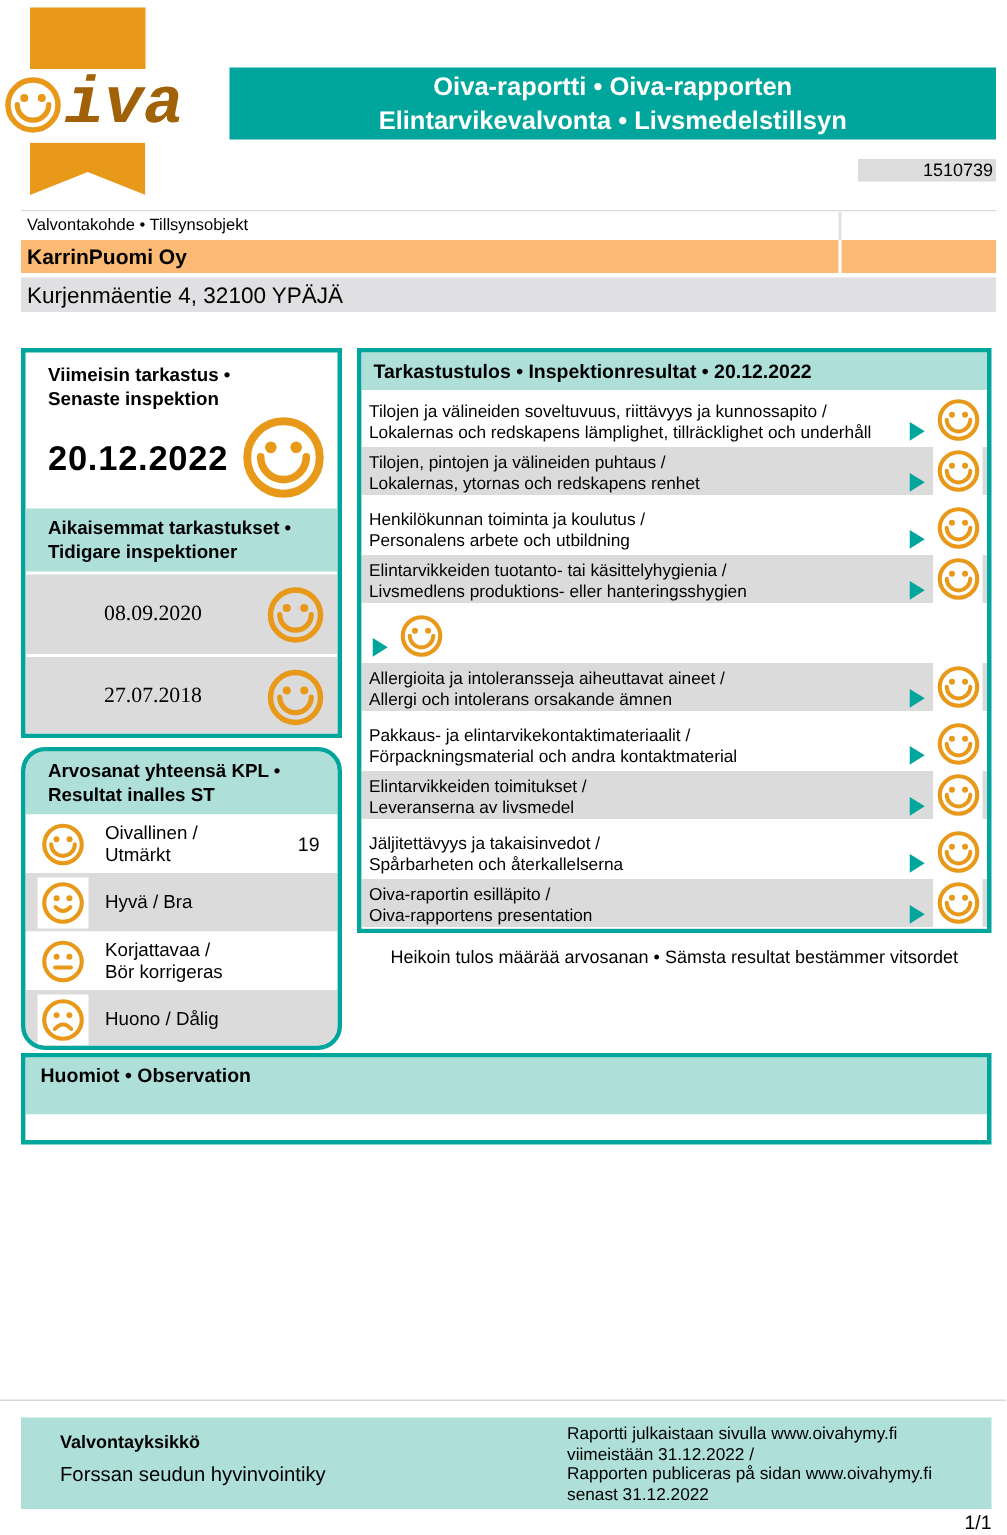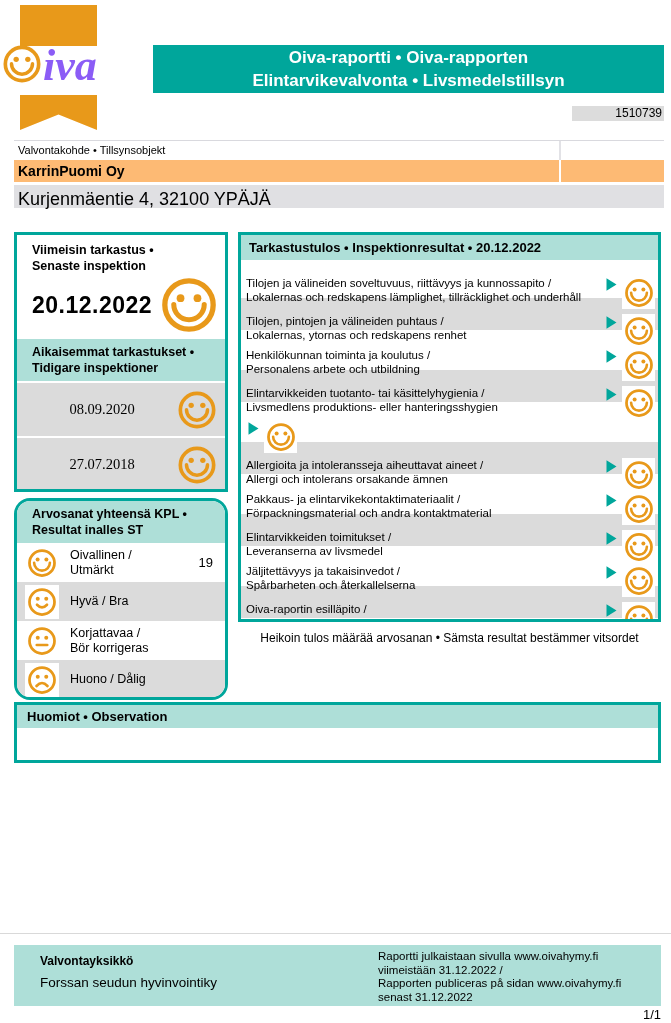--- a/index.html
+++ b/index.html
@@ -4,39 +4,39 @@
 <style>
   html,body{margin:0;padding:0;}
   body{
     width:671px;height:1023px;position:relative;background:#fff;
     font-family:"Liberation Sans",sans-serif;color:#000;overflow:hidden;
   }
   
   .logo-top{position:absolute;left:20px;top:5px;width:77px;height:41px;background:#E8991A;}
   .logo-bottom{position:absolute;left:20px;top:95px;width:77px;height:35px;background:#E8991A;
     clip-path:polygon(0 0,100% 0,100% 100%,50% 56%,0 100%);}
-  .logo-word{position:absolute;left:2px;top:44px;width:142px;height:52px;display:flex;
-    font-family:Liberation Serif, serif;font-style:italic;font-weight:bold;color:#8b5cf6;font-size:44px;line-height:44px;}
+  .logo-word{position:absolute;left:2px;top:44px;width:142px;height:52px;display:flex;align-items:center;
+    font-family:Liberation Mono, monospace;font-style:italic;font-weight:bold;color:#a16207;font-size:44px;line-height:44px;}
   .logo-word svg{flex:0 0 auto;}
   .logo-word span{margin-left:1px;}
   
   .banner{position:absolute;left:153px;top:45px;width:511px;height:48px;background:#00A69B;color:#fff;
     font-weight:bold;font-size:17px;line-height:23px;text-align:center;display:flex;flex-direction:column;justify-content:center;}
   .report-number{position:absolute;left:572px;top:106px;width:92px;height:15px;background:#DCDCDC;
     font-size:12px;line-height:15px;text-align:right;padding-right:2px;box-sizing:border-box;}
   
   .subject-topline{position:absolute;left:14px;top:140px;width:650px;height:1px;background:#d9d9de;}
   .subject-label-row{position:absolute;left:14px;top:141px;width:650px;height:19px;background:#fff;
     font-size:11px;padding:3px 0 0 4px;box-sizing:border-box;}
   .subject-name-row{position:absolute;left:14px;top:160px;width:650px;height:22px;background:#fdba74;
     font-size:14px;font-weight:bold;padding:3px 0 0 4px;box-sizing:border-box;}
   .subject-vline-a{position:absolute;left:559px;top:141px;width:2px;height:19px;background:#e2e2e6;}
   .subject-vline-b{position:absolute;left:559px;top:160px;width:2px;height:22px;background:#fff;}
   .subject-address-row{position:absolute;left:14px;top:185px;width:650px;height:23px;background:#E0E0E3;
-    font-size:18px;padding:4px 0 0 4px;box-sizing:border-box;}
+    font-size:15px;padding:4px 0 0 4px;box-sizing:border-box;}
   
   .box{box-sizing:border-box;border:3px solid #00A69B;background:#fff;position:absolute;overflow:hidden;}
   .box1{left:14px;top:232px;width:214px;height:260px;}
   .box-title{padding:7px 4px 0 15px;font-size:12.5px;font-weight:bold;line-height:16px;}
   .latest-result{height:62px;display:flex;align-items:center;padding-left:15px;}
   .latest-date{font-size:23px;font-weight:bold;letter-spacing:0.5px;}
   .latest-result svg{margin-left:8px;}
   .subhead{background:#AEDFD8;padding:5px 4px 5px 15px;font-size:12.5px;font-weight:bold;line-height:16px;margin-top:3px;}
   .prev-row{background:#DBDBDB;height:53px;margin-top:2px;display:flex;align-items:center;}
   .prev-date{flex:1;text-align:center;font-size:14.5px;padding-left:10px;font-family:Liberation Serif, serif;}
@@ -44,30 +44,30 @@
   .box2{left:14px;top:498px;width:214px;height:202px;border-radius:16px;}
   .grade-row{height:39px;display:flex;align-items:center;}
   .grade-row:nth-child(odd){background:#fff;}
   .grade-row:nth-child(even){background:#DBDBDB;}
   .grade-iconbox{width:34px;height:34px;margin-left:8px;background:#fff;display:flex;align-items:center;justify-content:center;}
   .grade-label{margin-left:11px;font-size:12.5px;line-height:15px;}
   .grade-count{margin-left:auto;margin-right:12px;font-size:13px;}
   
   .rbox{left:238px;top:232px;width:423px;height:390px;}
   .rhead{background:#AEDFD8;height:25px;font-size:13px;font-weight:bold;padding:5px 0 0 8px;box-sizing:border-box;}
-  .insp-row{height:36px;display:flex;align-items:flex-start;padding:16px 3px 0 5px;box-sizing:border-box;}
+  .insp-row{height:36px;display:flex;align-items:flex-end;padding:16px 3px 0 5px;box-sizing:border-box;}
   .insp-rows .insp-row:nth-child(odd){background:#fff;}
   .insp-rows .insp-row:nth-child(even){background:#DBDBDB;border-top:2px solid #fff;border-bottom:2px solid #fff;}
   .insp-text{flex:1;font-size:11.5px;line-height:14px;}
   .insp-row .arrow{flex:0 0 auto;margin-right:3px;}
   .smiley-box{flex:0 0 auto;width:33px;height:33px;background:#fff;display:flex;align-items:center;justify-content:center;}
   .footnote{position:absolute;left:238px;top:631px;width:423px;text-align:center;font-size:12px;}
   
   .obs-box{left:14px;top:702px;width:647px;height:61px;}
-  .obs-head{background:#AEDFD8;height:23px;font-size:13px;font-weight:bold;padding:4px 0 0 10px;box-sizing:border-box;}
+  .obs-head{background:#AEDFD8;height:38px;font-size:13px;font-weight:bold;padding:4px 0 0 10px;box-sizing:border-box;}
   .obs-content{height:32px;background:#fff;font-size:12px;padding:2px 6px;}
   
   .prefooter-line{position:absolute;left:0;top:933px;width:671px;height:1px;background:#d9d9d9;}
   .footer{position:absolute;left:14px;top:945px;width:647px;height:61px;background:#AEDFD8;}
   .footer-left{position:absolute;left:26px;top:9px;}
   .footer-unit-label{font-size:12px;font-weight:bold;}
   .footer-unit-name{font-size:13.5px;margin-top:7px;}
   .footer-right{position:absolute;left:364px;top:5px;width:280px;font-size:11.5px;line-height:13.5px;}
   .page-num{position:absolute;right:10px;top:1007px;font-size:13px;}
 </style>

